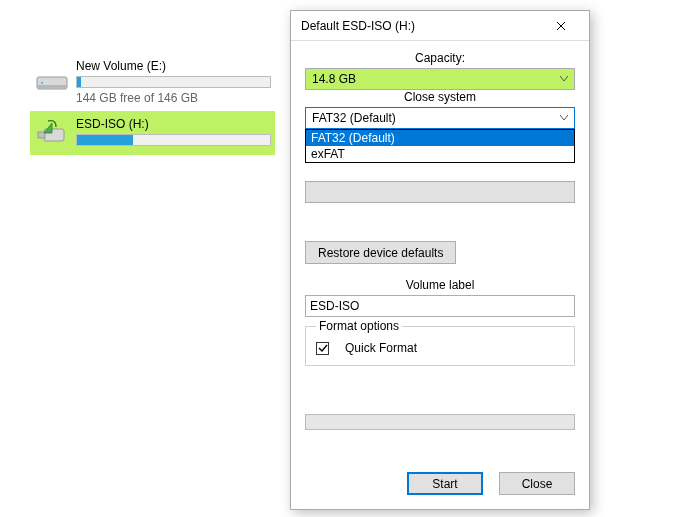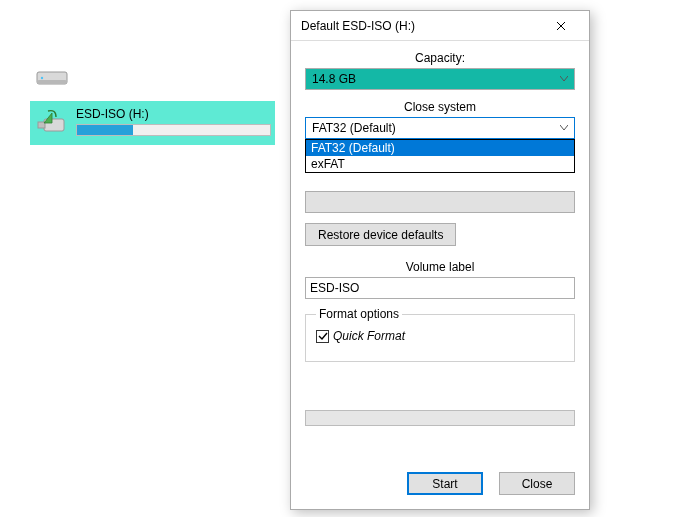--- a/index.html
+++ b/index.html
@@ -1,79 +1,86 @@
 <!DOCTYPE html>
 <html><head>
   <meta charset="utf-8">
   <style>
     * { box-sizing: border-box; font-family: "Segoe UI", Tahoma, sans-serif; font-size: 12px; }
     body { margin: 0; width: 700px; height: 517px; background: #fff; position: relative; overflow: hidden; }
     
     .left-panel { position: absolute; left: 30px; top: 55px; width: 245px; }
     
     .drive-row { display: flex; align-items: center; padding: 4px; margin-bottom: 2px; }
-    .drive-row.selected { background: #5eead4; }
+    .drive-row.selected { background: #bef264; }
     
     .drive-icon { width: 36px; height: 36px; margin-right: 6px; flex-shrink: 0; position: relative; }
     .drive-icon svg { width: 36px; height: 36px; }
     
     .drive-info { flex: 1; }
     .drive-name { font-size: 12px; margin-bottom: 3px; }
     .progress-bar { height: 12px; border: 1px solid #bcbcbc; background: #f0f0f0; margin-bottom: 3px; position: relative; }
     .progress-fill { height: 100%; background: #26a0da; }
     .drive-free { font-size: 12px; color: #666; }
     
     .dialog { position: absolute; left: 290px; top: 10px; width: 300px; height: 500px; background: #fff; border: 1px solid #aaa; box-shadow: 3px 3px 12px rgba(0,0,0,0.25); }
     .titlebar { display: flex; align-items: center; height: 30px; padding: 0 8px 0 10px; border-bottom: 1px solid #ddd; }
     .titlebar-text { flex: 1; font-size: 12px; }
     .close-x { width: 40px; height: 26px; display: flex; align-items: center; justify-content: center; cursor: default; }
     .close-x svg { width: 10px; height: 10px; }
     
     .body { padding: 10px 14px; }
     .label { margin-bottom: 3px; font-size: 12px; text-align: center; }
     
-    .select { width: 100%; height: 22px; border: 1px solid #adadad; background: #14b8a6; display: flex; align-items: center; padding: 0 6px; margin-bottom: 10px; position: relative; }
+    .select { width: 100%; height: 22px; border: 1px solid #adadad; background: #bef264; display: flex; align-items: center; padding: 0 6px; position: relative; }
     .select.open { background: #fff; border: 1px solid #0078d7; }
     .select .caret { margin-left: auto; }
     .caret svg { width: 8px; height: 6px; display: block; }
     
     .dropdown { position: absolute; top: 21px; left: -1px; right: -1px; background: #fff; border: 1px solid #000; z-index: 10; }
     .dropdown-item { padding: 1px 5px; font-size: 12px; }
     .dropdown-item.hl { background: #0078d7; color: #fff; }
     
     .hidden-input { width: 100%; height: 22px; border: 1px solid #adadad; background: #fff; margin-bottom: 10px; }
     
-    .btn { height: 23px; border: 1px solid #adadad; background: #e1e1e1; display: inline-flex; align-items: center; justify-content: center; padding: 0 12px; font-size: 12px; }
+    .btn { height: 23px; border: 1px solid #adadad; background: #e1e1e1; display: inline-flex; align-items: center; justify-content: center; padding: 0 12px; font-size: 12px; margin-top: 28px; }
     .btn.primary { border: 2px solid #0078d7; background: #e1e1e1; }
     
     .text-input { width: 100%; height: 22px; border: 1px solid #adadad; padding: 0 4px; font-size: 12px; outline: none; background: #fff; }
     
-    .fieldset { border: 1px solid #d0d0d0; padding: 8px 10px 18px; margin: 8px 0 12px; }
+    .fieldset { border: 1px solid #d0d0d0; padding: 8px 10px 10px; margin: 2px 0 12px; }
     .fieldset-legend { font-size: 12px; padding: 0 3px; }
-    .checkbox-row { display: flex; align-items: center; gap: 4px; font-style: italic; }
+    .checkbox-row { display: flex; align-items: center; gap: 16px; }
     .checkbox { width: 13px; height: 13px; border: 1px solid #333; background: #fff; display: flex; align-items: center; justify-content: center; }
     .checkbox svg { width: 10px; height: 10px; }
 
     .progress-empty { width: 100%; height: 16px; border: 1px solid #bcbcbc; background: #e6e6e6; margin-top: 48px; }
 
     .dialog-buttons { position: absolute; bottom: 14px; right: 14px; display: flex; gap: 16px; }
     .dialog-buttons .btn { width: 76px; }
   </style>
 </head>
 <body>
 
 <div class="left-panel">
 
   <div class="drive-row">
     <div class="drive-icon">
       <svg viewBox="0 0 36 36">
         <rect x="3" y="13" width="30" height="12" rx="2" fill="#d9d9d9" stroke="#999"></rect>
         <rect x="3" y="21" width="30" height="4" rx="2" fill="#b8b8b8"></rect>
         <circle cx="8" cy="19" r="1.2" fill="#4fc3f7"></circle>
       </svg>
+    </div>
+    <div class="drive-info">
+      <div class="drive-name">New Volume (E:)</div>
+      <div class="progress-bar">
+        <div class="progress-fill" style="width:2%"></div>
+      </div>
+      <div class="drive-free">144 GB free of 146 GB</div>
     </div>
   </div>
 
   <div class="drive-row selected">
     <div class="drive-icon">
       <svg viewBox="0 0 36 36">
         <rect x="10" y="14" width="20" height="12" rx="2" fill="#d9d9d9" stroke="#999"></rect>
         <rect x="4" y="17" width="7" height="6" fill="#bfbfbf" stroke="#999"></rect>
         <path d="M 18 8 L 10 18 L 18 18 Z" fill="#4caf50" stroke="#2e7d32" stroke-width="0.8"></path>
         <path d="M 14 6 Q 22 4 22 12" fill="none" stroke="#2e7d32" stroke-width="1.4"></path>

